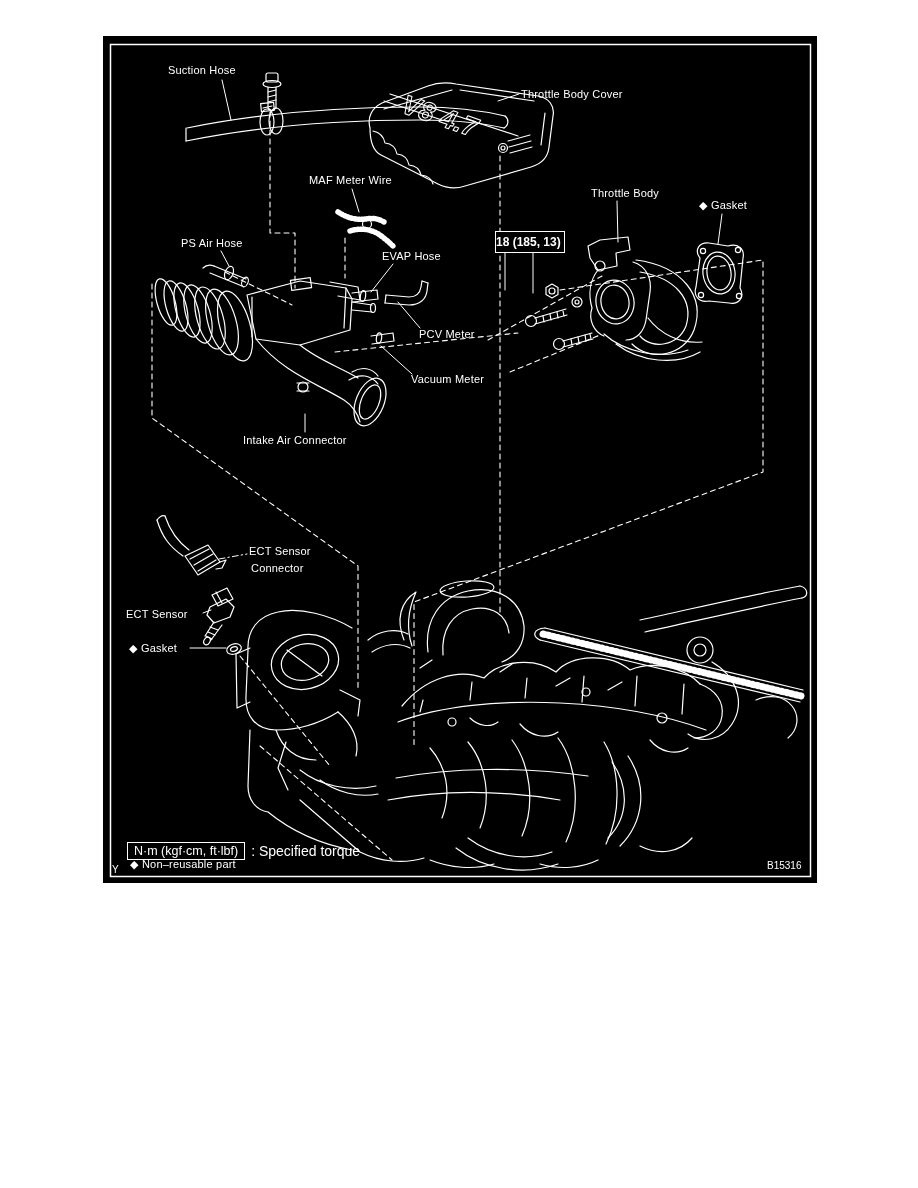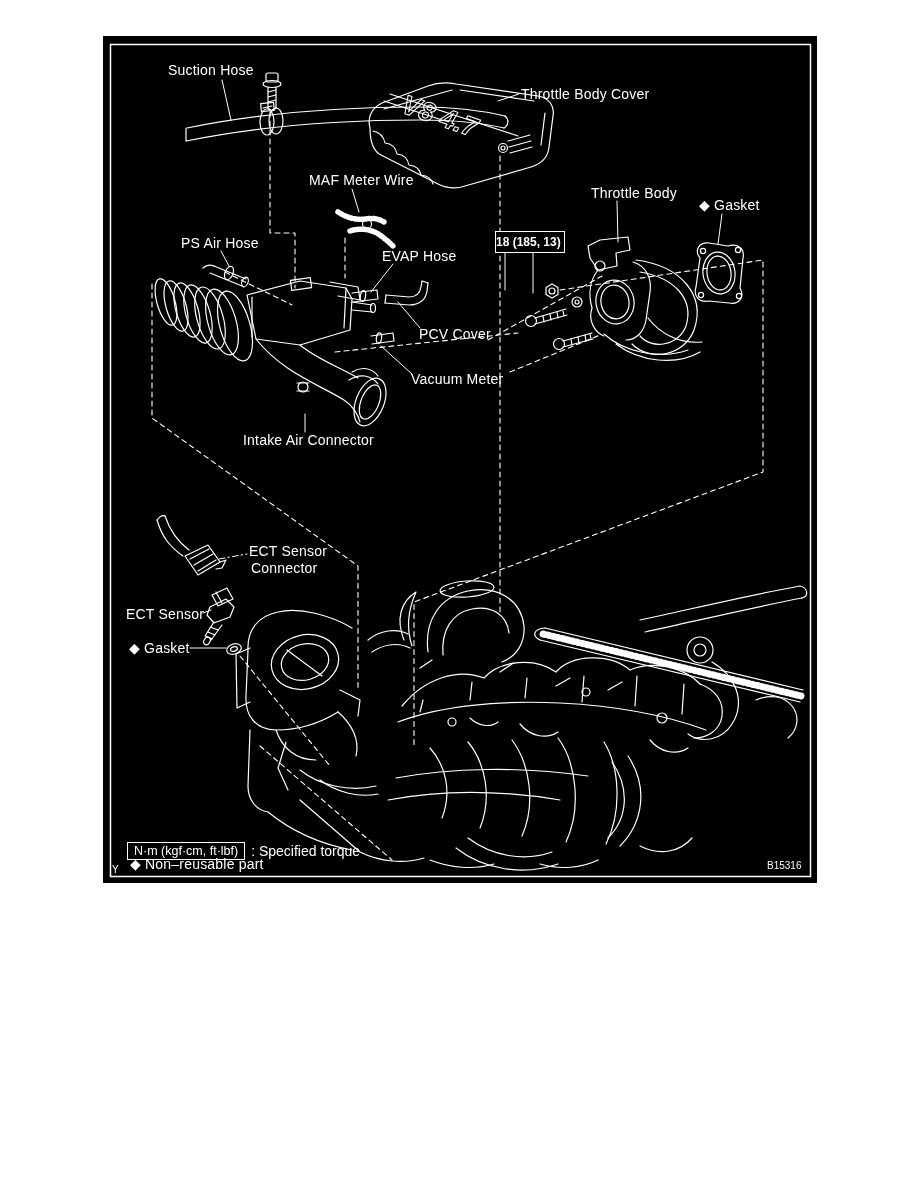--- a/index.html
+++ b/index.html
@@ -1,19 +1,19 @@
 <!DOCTYPE html>
 <html><head>
 <meta charset="utf-8">
 <style>
   html,body{margin:0;padding:0;background:#ffffff;}
   .page{position:relative;width:918px;height:1188px;background:#ffffff;overflow:hidden;
         font-family:"Liberation Sans",sans-serif;}
   .art{position:absolute;left:0;top:0;}
-  .lbl{position:absolute;color:#ffffff;font-size:14px;line-height:16px;white-space:nowrap;
+  .lbl{position:absolute;color:#ffffff;font-size:11px;line-height:16px;white-space:nowrap;
        letter-spacing:.2px;}
   .torque-box{position:absolute;left:495px;top:231px;width:68px;height:20px;
        border:1.5px solid #ffffff;color:#ffffff;font-size:12px;font-weight:bold;
        display:flex;align-items:center;justify-content:flex-start;}
   .legend-torque{position:absolute;left:127px;top:834px;display:flex;align-items:center;
        gap:6px;color:#ffffff;margin-top:8px;}
   .legend-box{display:inline-block;border:1.5px solid #ffffff;padding:1px 6px;font-size:12.5px;}
   .legend-caption{font-size:14px;}
   .tiny{font-size:10px;letter-spacing:0;}
 </style>
@@ -254,21 +254,21 @@
     </g>
   </svg>
 
   <div class="lbl" style="left:168px;top:62px">Suction Hose</div>
   <div class="lbl" style="left:521px;top:86px">Throttle Body Cover</div>
   <div class="lbl" style="left:309px;top:172px">MAF Meter Wire</div>
   <div class="lbl" style="left:591px;top:185px">Throttle Body</div>
   <div class="lbl" style="left:699px;top:197px">◆ Gasket</div>
   <div class="lbl" style="left:181px;top:235px">PS Air Hose</div>
   <div class="lbl" style="left:382px;top:248px">EVAP Hose</div>
-  <div class="lbl" style="left:419px;top:326px">PCV Cover</div>
+  <div class="lbl" style="left:419px;top:326px">PCV Meter</div>
   <div class="lbl" style="left:411px;top:371px">Vacuum Meter</div>
   <div class="lbl" style="left:243px;top:432px">Intake Air Connector</div>
   <div class="lbl" style="left:249px;top:543px">ECT Sensor</div>
   <div class="lbl" style="left:251px;top:560px">Connector</div>
   <div class="lbl" style="left:126px;top:606px">ECT Sensor</div>
   <div class="lbl" style="left:129px;top:640px">◆ Gasket</div>
 
   <div class="torque-box">
     <span>18 (185, 13)</span>
   </div>

